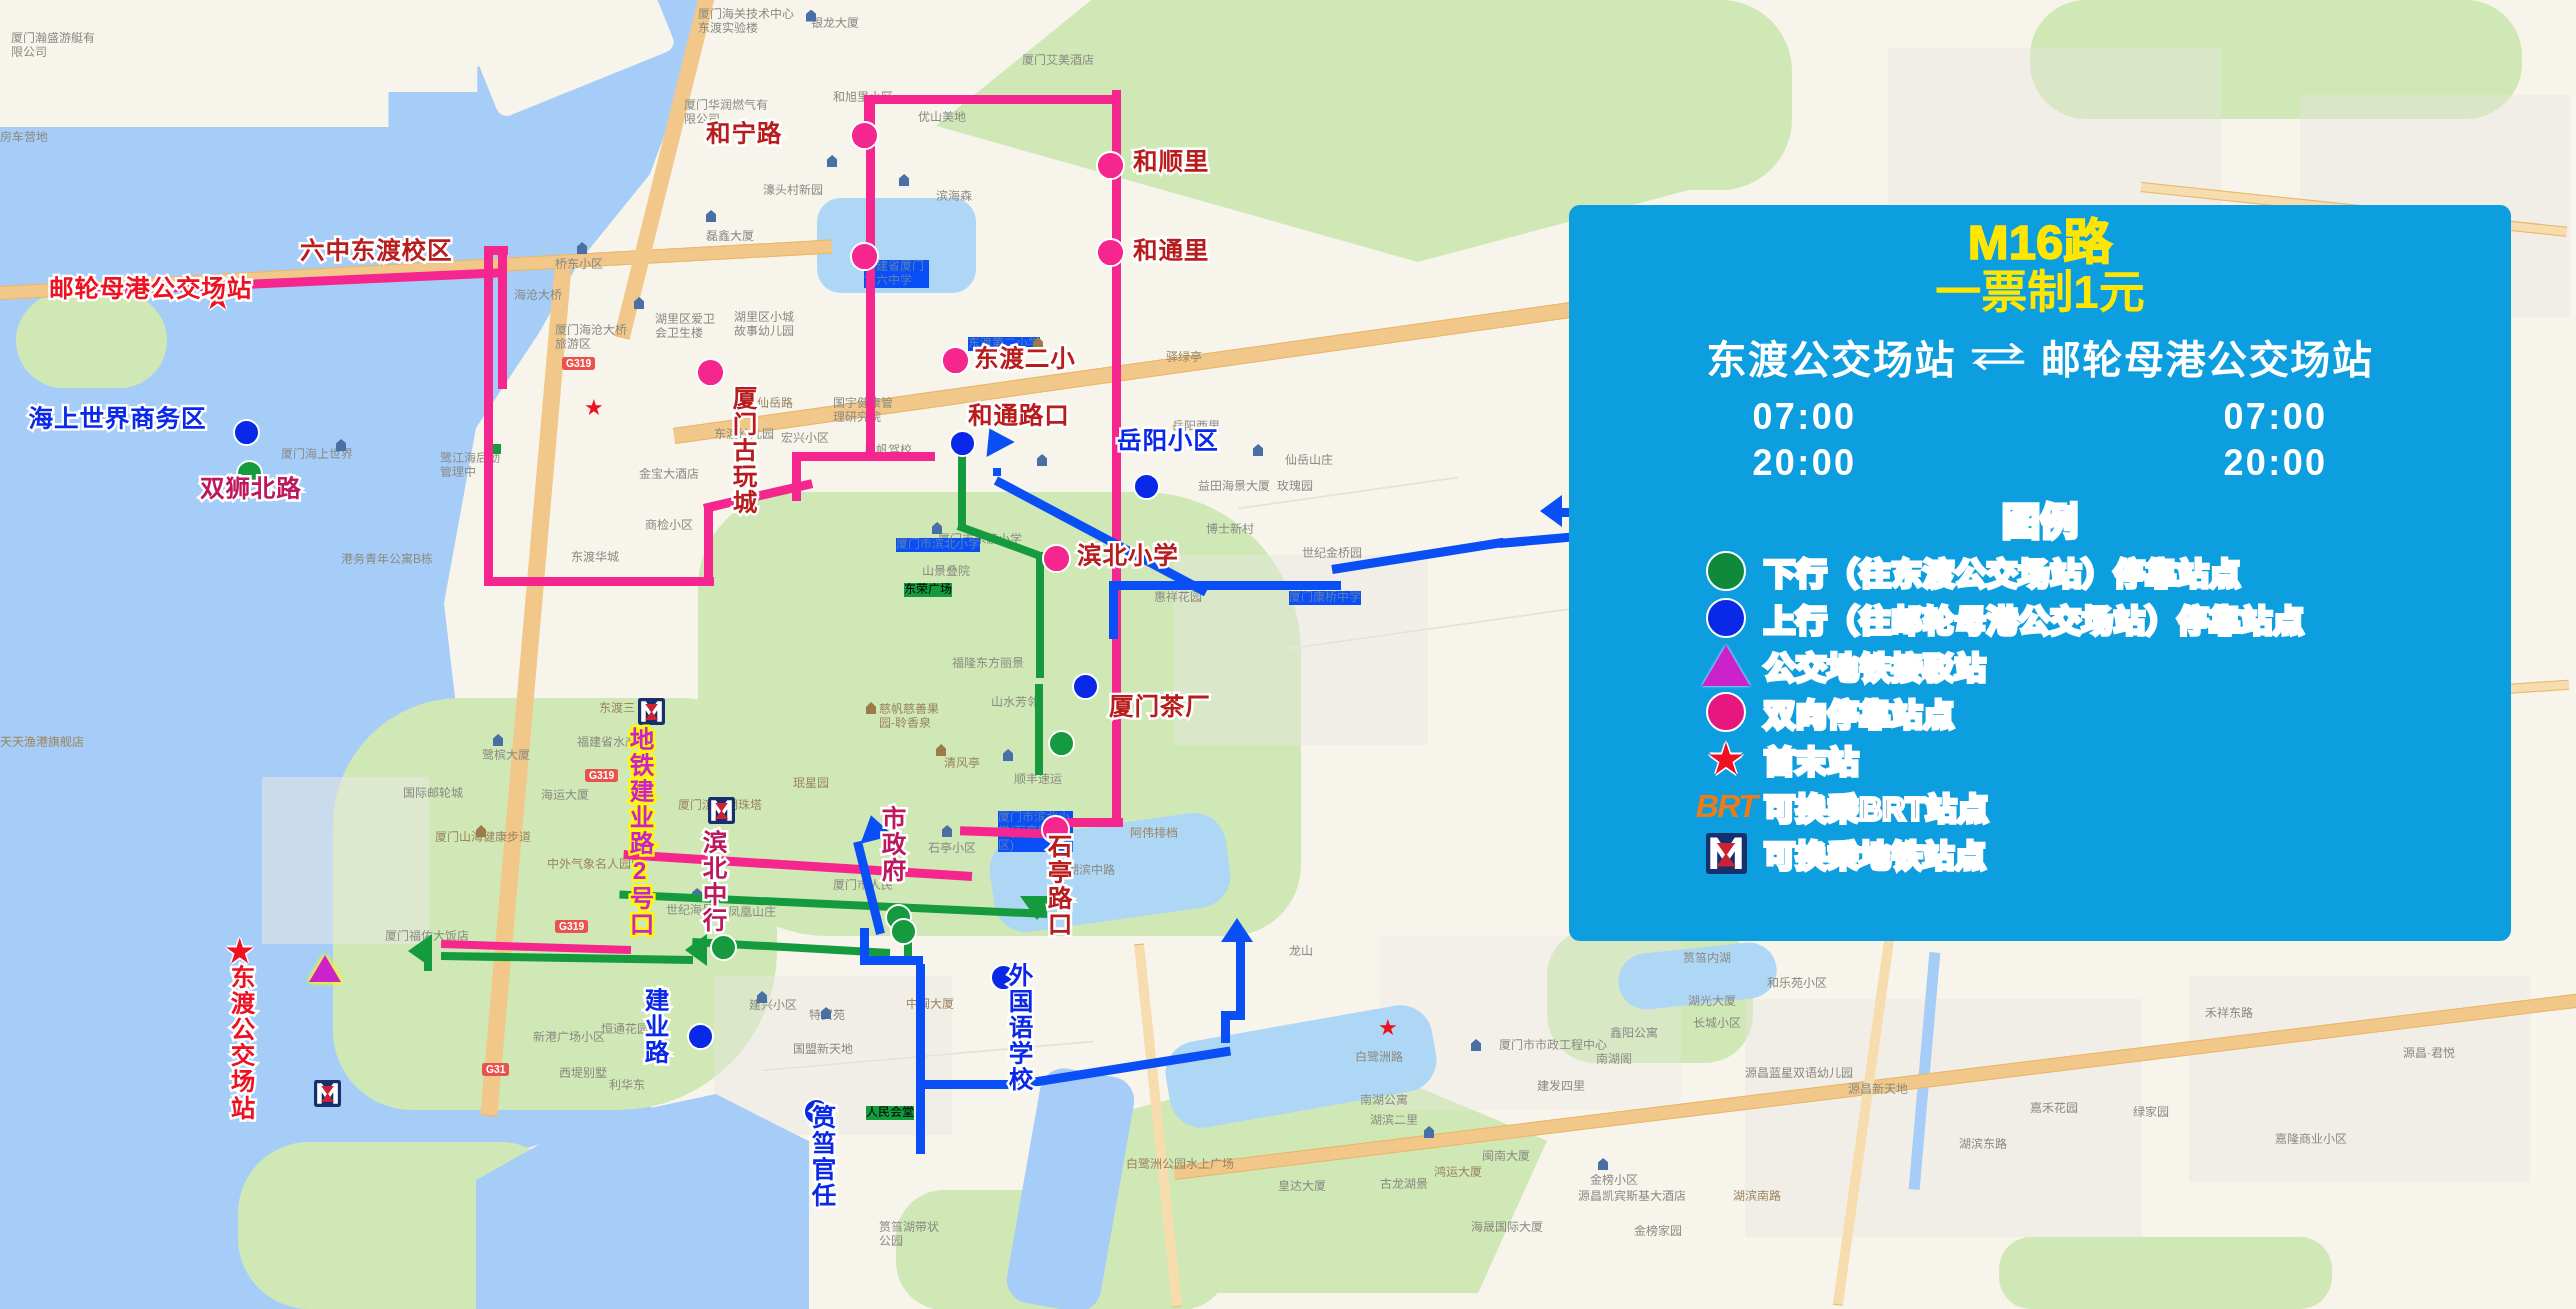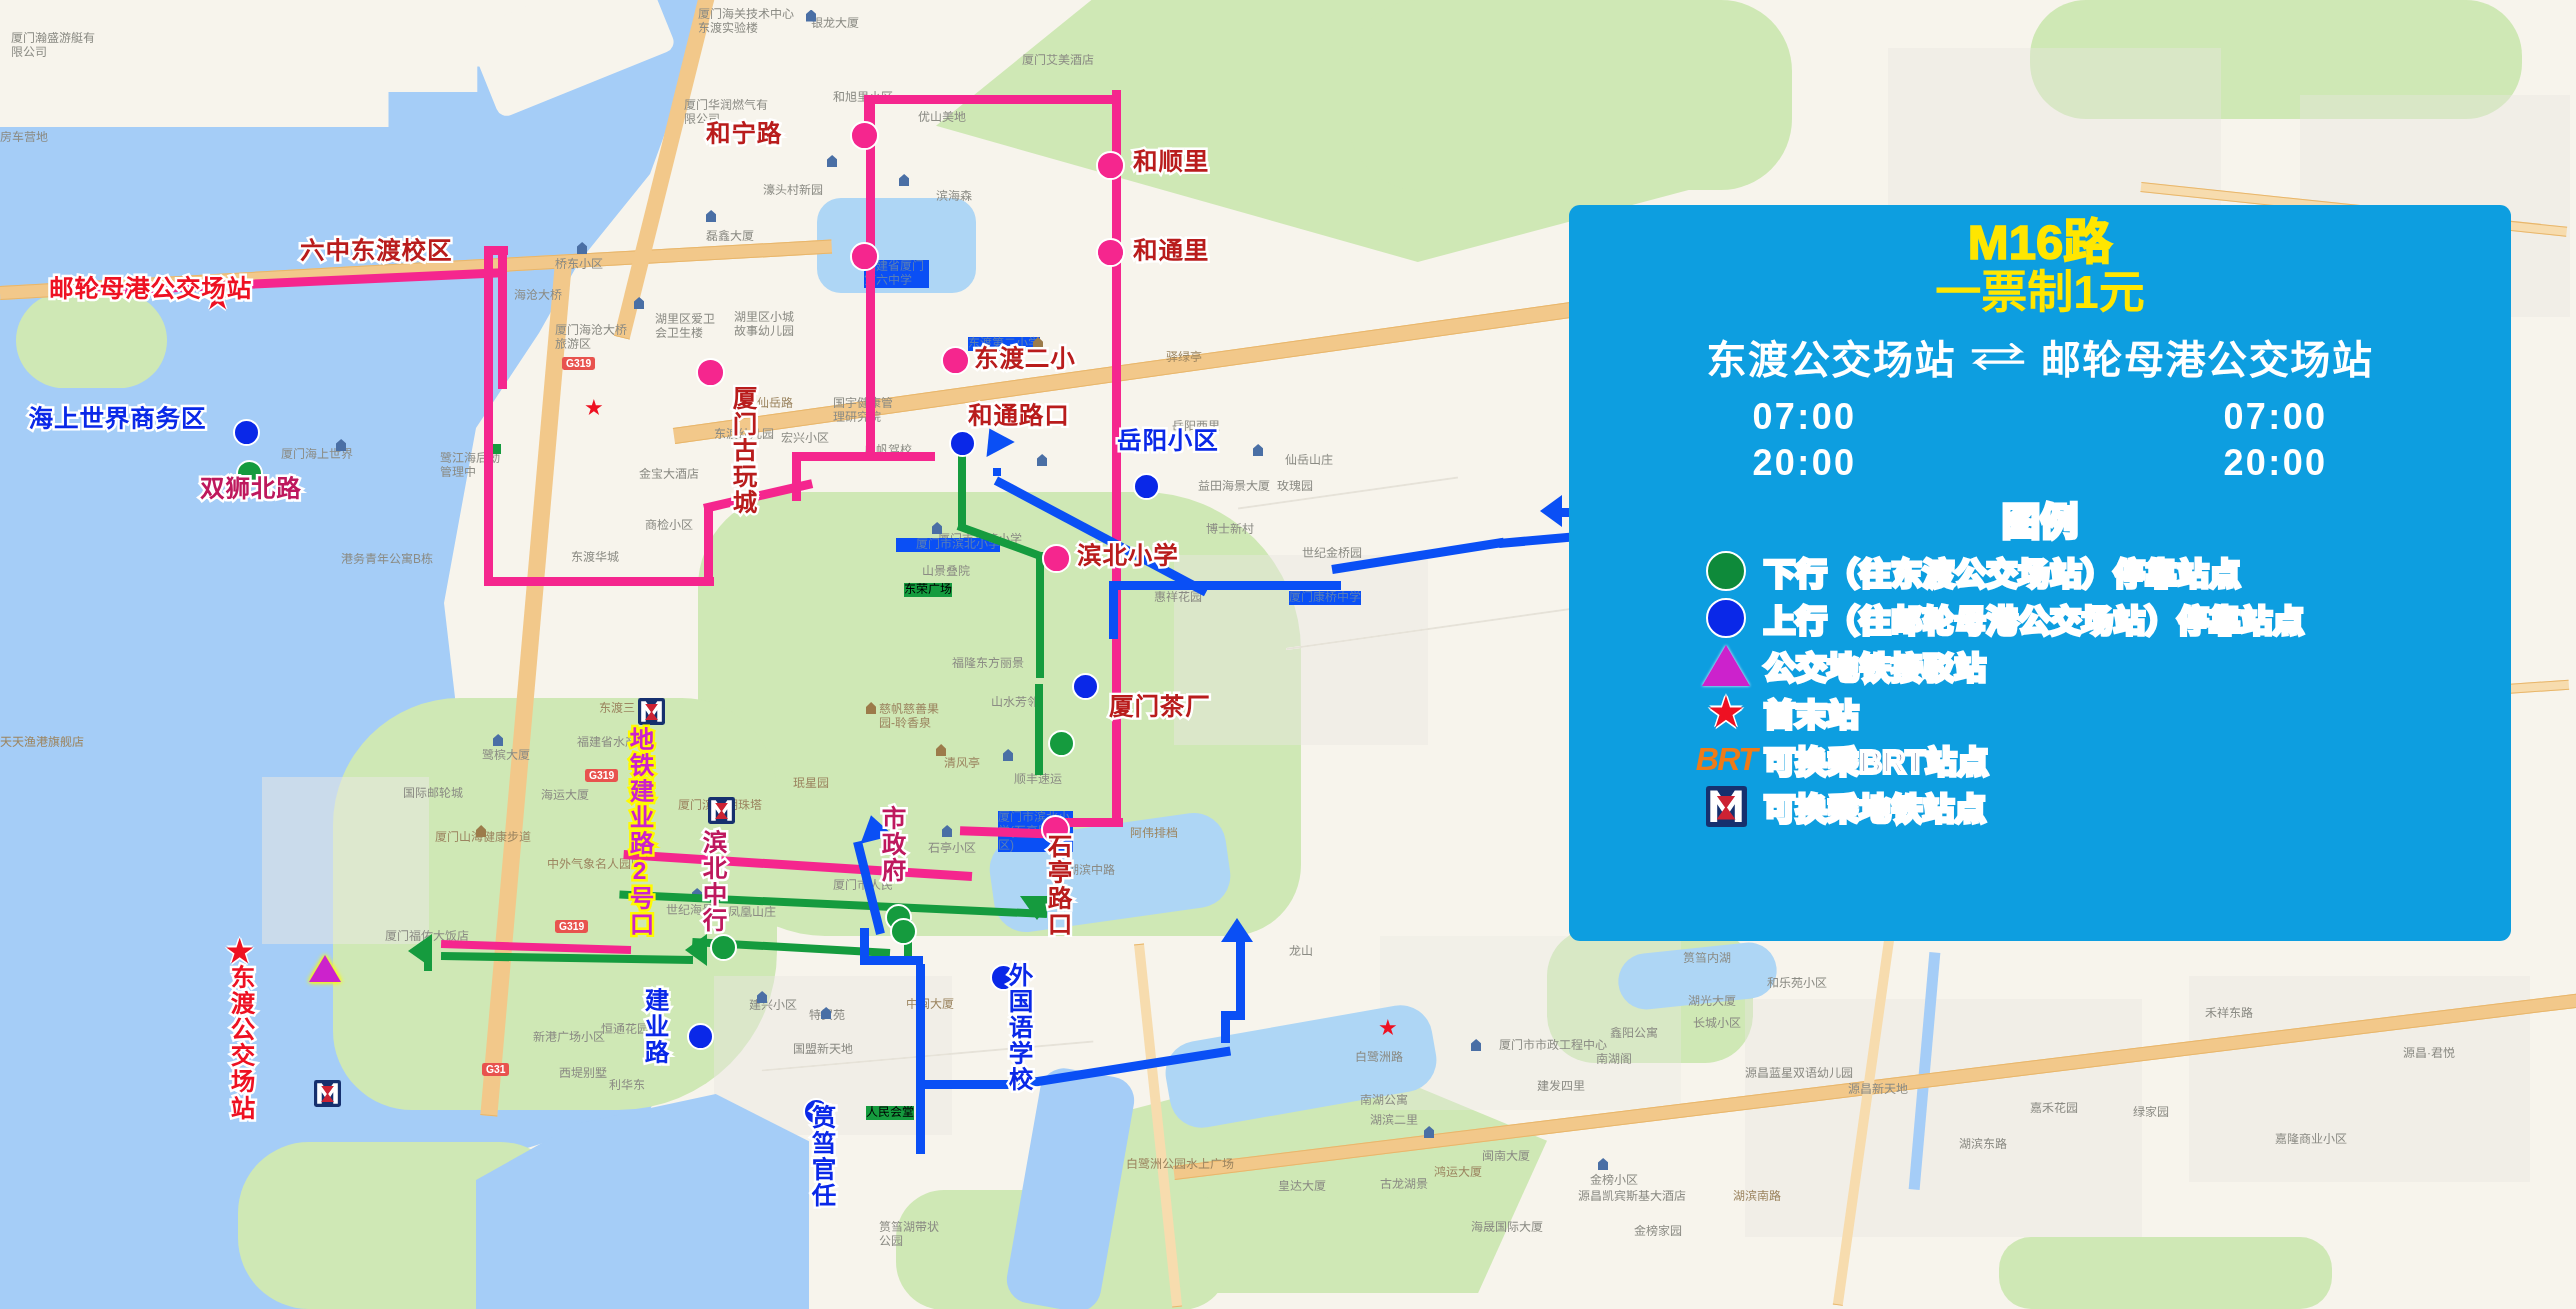--- a/index.html
+++ b/index.html
@@ -204,21 +204,21 @@
     <div class="maplabel" style="left:714px;top:428px;">东渡幼儿园</div>
     <div class="maplabel" style="left:645px;top:519px;">商检小区</div>
     <div class="maplabel" style="left:938px;top:533px;">厦门市东渡小学</div>
     <div class="maplabel" style="left:571px;top:551px;">东渡华城</div>
     <div class="maplabel" style="left:341px;top:553px;">港务青年公寓B栋</div>
     <div class="maplabel grn" style="left:904px;top:583px;">东荣广场</div>
     <div class="maplabel brn" style="left:757px;top:397px;">仙岳路</div>
     <div class="maplabel" style="left:833px;top:397px;width:70px;white-space:normal;">国宇健康管理研究院</div>
     <div class="maplabel" style="left:864px;top:444px;">启帆驾校</div>
     <div class="maplabel" style="left:781px;top:432px;">宏兴小区</div>
-    <div class="maplabel blue" style="left:896px;top:538px;padding-left:20px;">厦门市滨北小学</div>
+    <div class="maplabel blue" style="left:896px;top:538px;">厦门市滨北小学</div>
     <div class="maplabel" style="left:922px;top:565px;">山景叠院</div>
     <div class="maplabel" style="left:1206px;top:523px;">博士新村</div>
     <div class="maplabel" style="left:1277px;top:480px;">玫瑰园</div>
     <div class="maplabel" style="left:1302px;top:547px;">世纪金桥园</div>
     <div class="maplabel blue" style="left:1289px;top:591px;">厦门康桥中学</div>
     <div class="maplabel" style="left:1154px;top:591px;">惠祥花园</div>
     <div class="maplabel" style="left:952px;top:657px;">福隆东方丽景</div>
     <div class="maplabel" style="left:991px;top:696px;">山水芳邻</div>
     <div class="maplabel brn" style="left:879px;top:703px;width:63px;white-space:normal;">慈帆慈善果园-聆香泉</div>
     <div class="maplabel brn" style="left:944px;top:757px;">清风亭</div>
@@ -473,20 +473,26 @@
       <span class="leg-txt lt-blue">上行（往邮轮母港公交场站）停靠站点</span>
     </div>
     <div class="leg-row">
       <span class="leg-sym">
           <span class="sym-tri"></span>
         </span>
       <span class="leg-txt lt-purple">公交地铁接驳站</span>
     </div>
     <div class="leg-row">
       <span class="leg-sym">
+          <span class="sym-circ" style="background:#e6177f;"></span>
+        </span>
+      <span class="leg-txt lt-pink">双向停靠站点</span>
+    </div>
+    <div class="leg-row">
+      <span class="leg-sym">
           <span class="sym-star">★</span>
         </span>
       <span class="leg-txt lt-red">首末站</span>
     </div>
     <div class="leg-row">
       <span class="leg-sym">
           <span class="sym-brt">BRT</span>
         </span>
       <span class="leg-txt lt-navy">可换乘BRT站点</span>
     </div>

